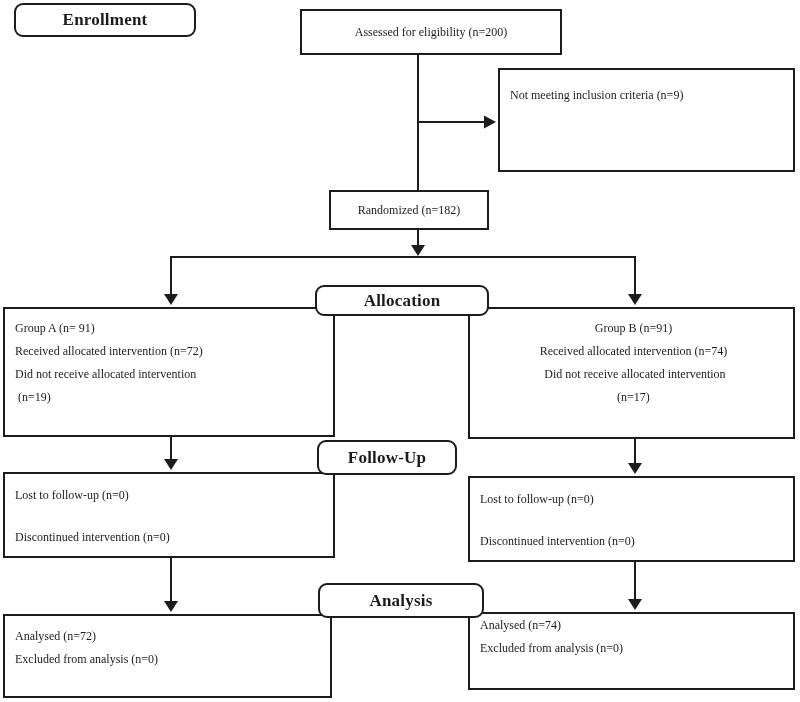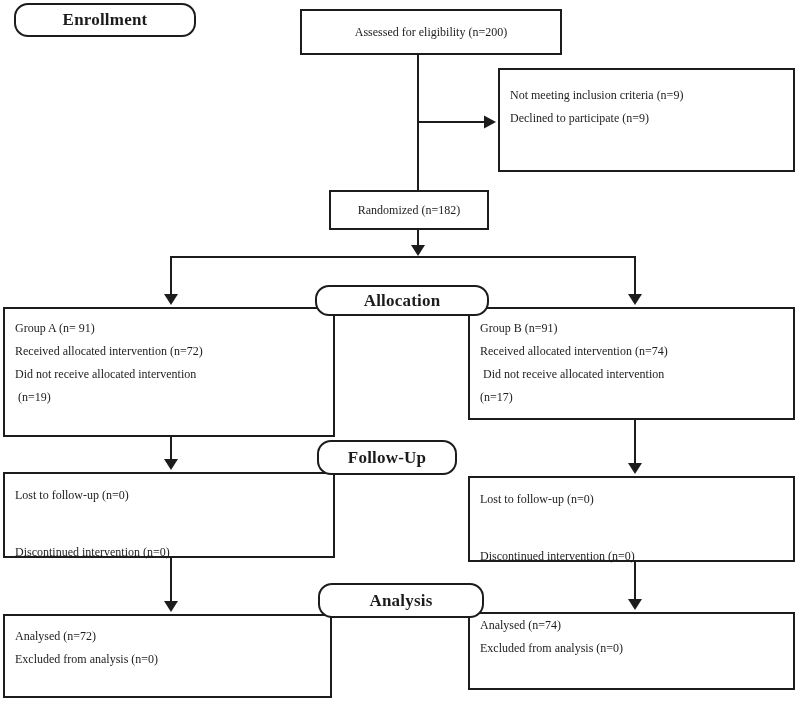--- a/index.html
+++ b/index.html
@@ -14,41 +14,41 @@
   #connectors{position:absolute;left:0;top:0;z-index:1;}
   .box{
     position:absolute;
     background:#ffffff;
     border:2px solid #1c1c1c;
     box-sizing:border-box;
     z-index:2;
     font-size:12px;
   }
   .stage{
-    border-radius:14px;
+    border-radius:9px;
     border-width:2.5px;
     z-index:3;
     font-weight:bold;
     font-size:17px;
     display:flex;align-items:center;justify-content:center;
     text-align:center;
     letter-spacing:0.2px;
   }
   .center-text{
     display:flex;align-items:center;justify-content:center;
     text-align:center;
   }
   .multi{
     padding:8px 6px 0 10px;
   }
   .ln{
     line-height:23px;
     white-space:pre-wrap;
   }
-  .gap-after{margin-bottom:34px;}
+  .gap-after{margin-bottom:19px;}
 </style>
 </head>
 <body>
 
 <div id="canvas">
 
   <svg id="connectors" width="800" height="702" viewBox="0 0 800 702">
     <g stroke="#1c1c1c" stroke-width="2" fill="none">
       <line x1="418" y1="55" x2="418" y2="190"></line>
       <line x1="418" y1="122" x2="485" y2="122"></line>
@@ -74,37 +74,36 @@
   </svg>
 
   <div class="box stage" style="left:14px;top:3px;width:182px;height:34px;">Enrollment</div>
 
   <div class="box center-text" style="left:300px;top:9px;width:262px;height:46px;">
     <span class="ln">Assessed for eligibility (n=200)</span>
   </div>
 
   <div class="box multi" style="left:498px;top:68px;width:297px;height:104px;padding-top:14px;">
     <div class="ln">Not meeting inclusion criteria (n=9)</div>
-    <div class="ln">Declined to participate (n=9)</div>
   </div>
 
   <div class="box center-text" style="left:329px;top:190px;width:160px;height:40px;">
     <span class="ln">Randomized (n=182)</span>
   </div>
 
   <div class="box stage" style="left:315px;top:285px;width:174px;height:31px;">Allocation</div>
 
   <div class="box multi" style="left:3px;top:307px;width:332px;height:130px;">
     <div class="ln">Group A (n= 91)</div>
     <div class="ln">Received allocated intervention (n=72)</div>
     <div class="ln">Did not receive allocated intervention</div>
     <div class="ln"> (n=19)</div>
   </div>
 
-  <div class="box multi" style="left:468px;top:307px;width:327px;height:113px;">
+  <div class="box multi" style="left:468px;top:307px;width:327px;height:132px;text-align:center;">
     <div class="ln">Group B (n=91)</div>
     <div class="ln">Received allocated intervention (n=74)</div>
     <div class="ln"> Did not receive allocated intervention</div>
     <div class="ln">(n=17)</div>
   </div>
 
   <div class="box stage" style="left:317px;top:440px;width:140px;height:35px;text-align:right;">Follow-Up</div>
 
   <div class="box multi" style="left:3px;top:472px;width:332px;height:86px;padding-top:10px;">
     <div class="ln gap-after">Lost to follow-up (n=0)</div>

